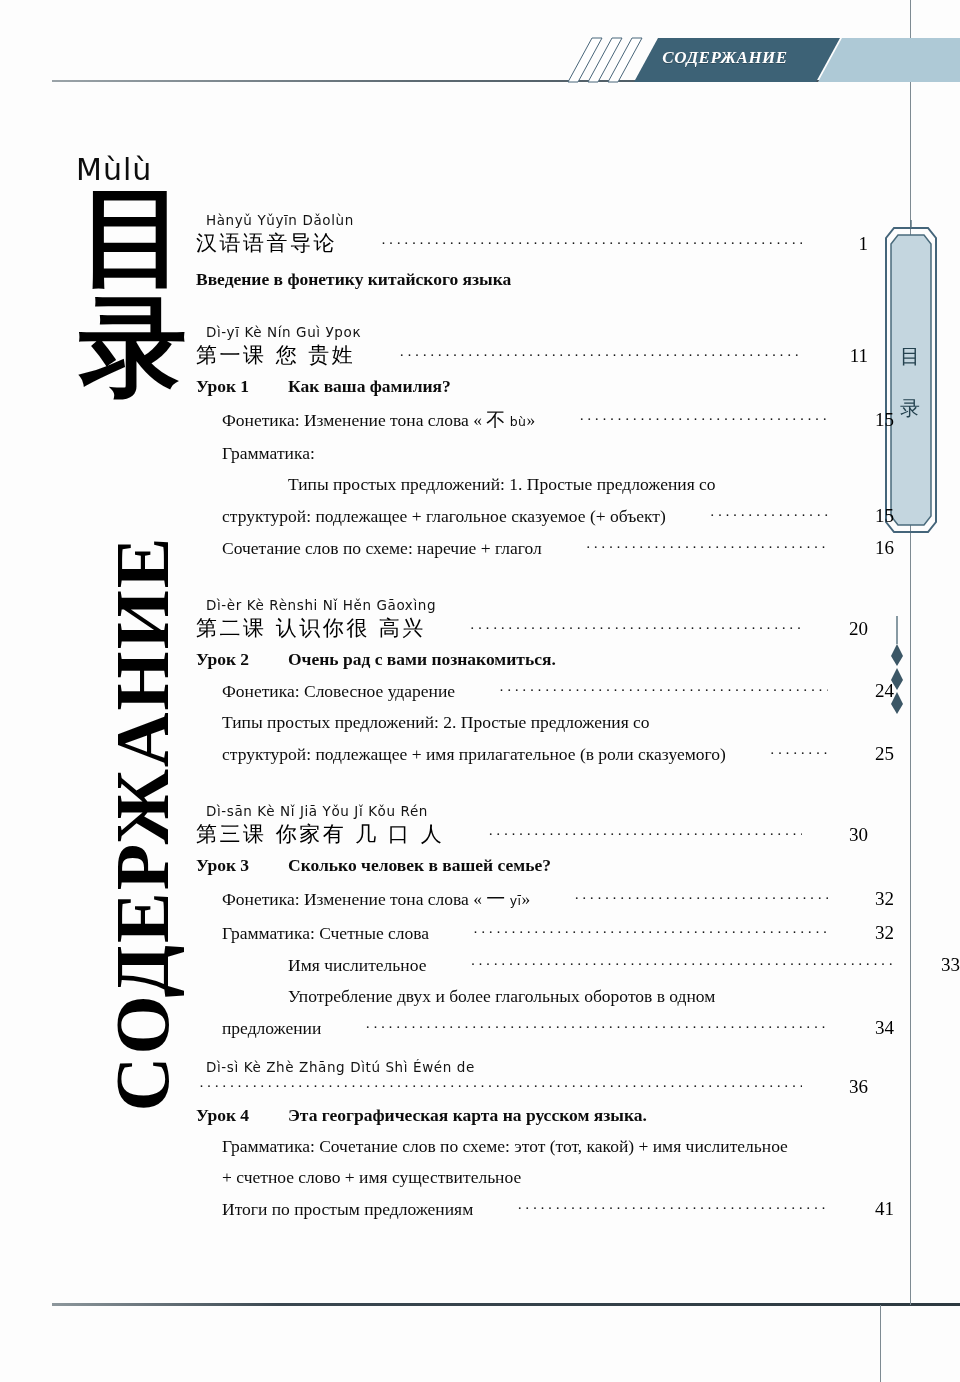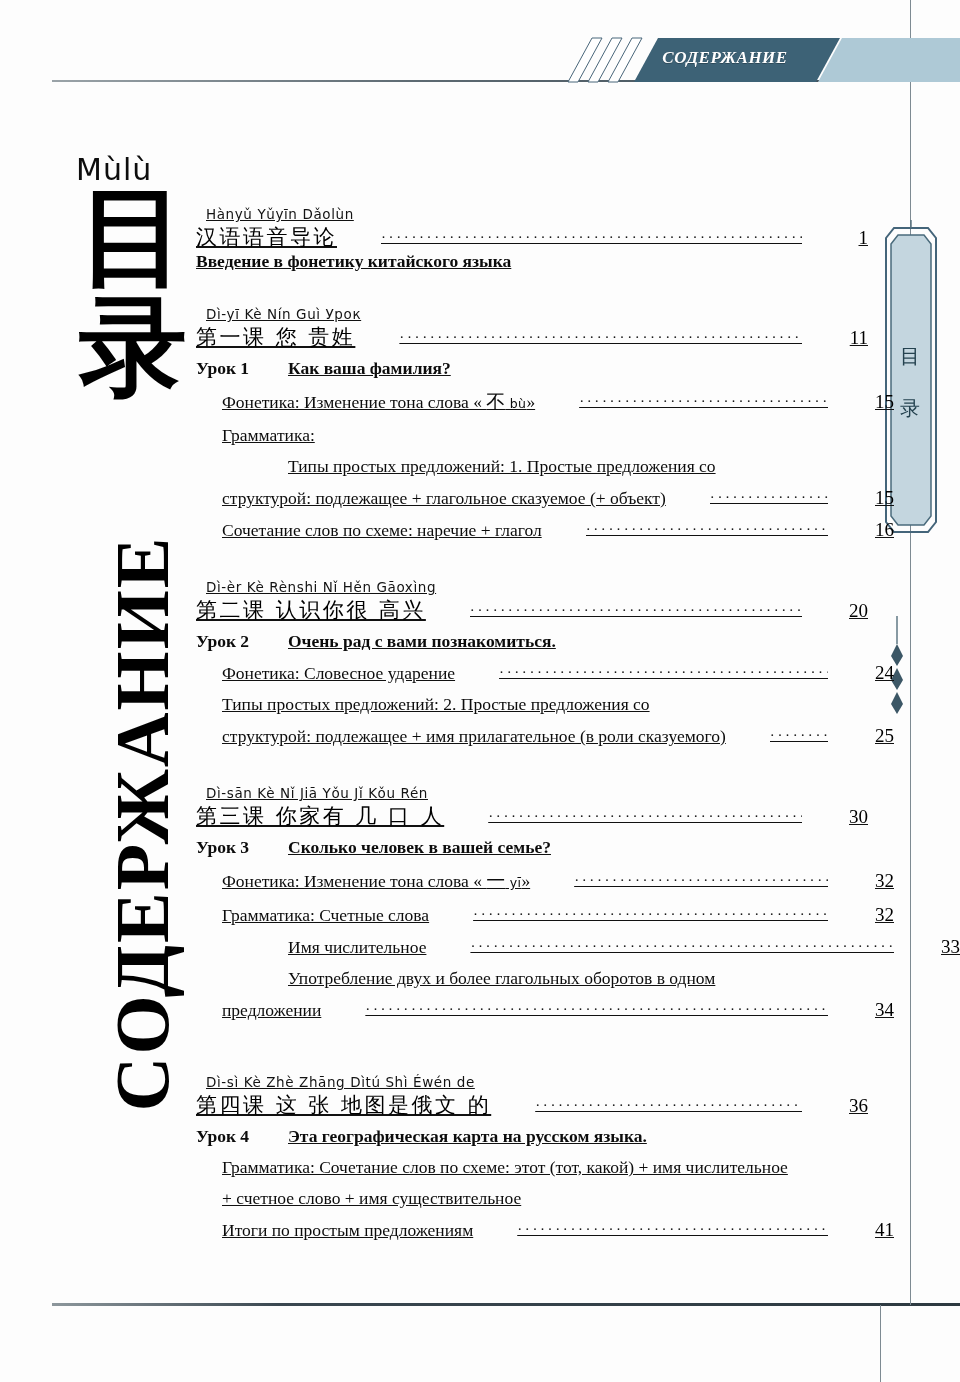--- a/index.html
+++ b/index.html
@@ -62,21 +62,21 @@
   .bookmark{position:absolute;left:876px;top:220px;}
   .bm-label{
     position:absolute;left:893px;top:330px;width:34px;
     font-family:"DejaVu Sans", sans-serif;
     font-size:20px;line-height:52px;color:#24424f;text-align:center;
   }
   .bm-label span{display:block;}
   .tassel{position:absolute;left:884px;top:616px;}
 
   
-  .toc{position:absolute;left:196px;top:206px;width:672px;text-decoration:underline;}
+  .toc{position:absolute;left:196px;top:212px;width:672px;}
   .grp{margin-bottom:0;}
   .grp.sp{margin-top:26px;}
 
   .line{position:relative;display:flex;align-items:baseline;width:100%;gap:41px;}
   .ltext{white-space:nowrap;}
   .dots{
     flex:1 1 auto;margin:0 1px 0 3px;
     overflow:hidden;white-space:nowrap;
     font-family:"Liberation Serif", serif;
     font-size:15px;letter-spacing:2.6px;color:#141414;
@@ -164,21 +164,21 @@
 
   <div class="toc">
 
     <div class="grp">
       <div class="pinyin">Hànyǔ  Yǔyīn  Dǎolùn</div>
       <div class="line">
         <span class="ltext cjk">汉语语音导论</span>
         <span class="dots">································································································</span>
         <span class="pg">1</span>
       </div>
-      <div class="ru ru-b" style="">Введение в фонетику китайского языка</div>
+      <div class="ru ru-b" style="margin-top:12px">Введение в фонетику китайского языка</div>
     </div>
 
     <div class="grp sp" style="margin-top:34px">
       <div class="pinyin">Dì-yī Kè     Nín  Guì Урок</div>
       <div class="line">
         <span class="ltext cjk">第一课   您  贵姓</span>
         <span class="dots">·····································································································</span>
         <span class="pg">11</span>
       </div>
       <div class="lesson-row ru ru-b">
@@ -265,24 +265,23 @@
 
       <div class="wrapline ind2 ru">Употребление двух и более глагольных оборотов в одном</div>
 
       <div class="wrapline ind1 line">
         <span class="ltext ru">предложении</span>
         <span class="dots">·····································································································</span>
         <span class="pg">34</span>
       </div>
     </div>
 
-    <div class="grp" style="margin-top:53px">
+    <div class="grp" style="margin-top:20px">
       <div class="pinyin">Dì-sì  Kè    Zhè Zhāng  Dìtú Shì Éwén de</div>
       <div class="line">
-        <span class="ltext cjk">第四课  这   张   地图是俄文  的</span>
         <span class="dots">·····································································································</span>
         <span class="pg">36</span>
       </div>
       <div class="lesson-row ru ru-b">
         <span class="lbl">Урок 4</span><span>Эта географическая карта на русском языка.</span>
       </div>
 
       <div class="sub ind1 ru">Грамматика: Сочетание слов по схеме: этот (тот, какой) + имя числительное</div>
       <div class="wrapline ind1 ru">+ счетное слово + имя существительное</div>
 

